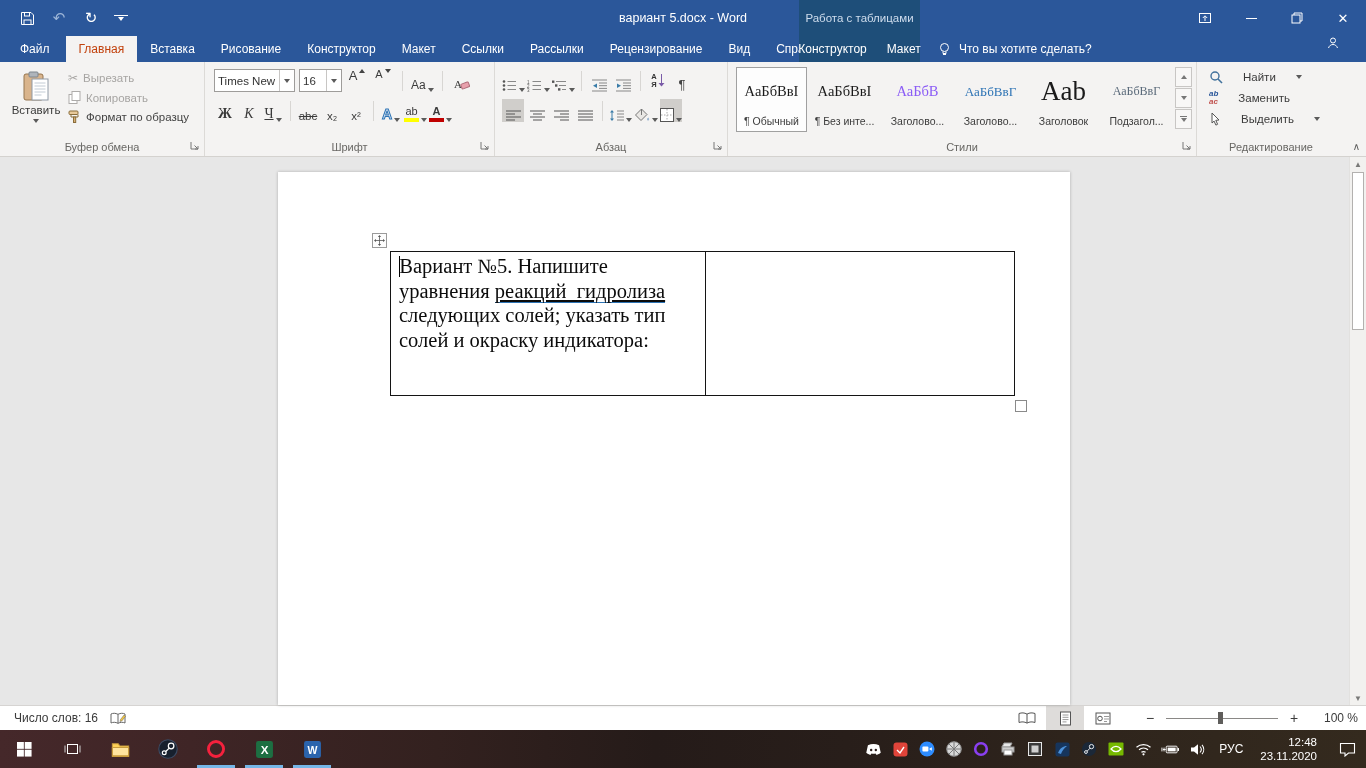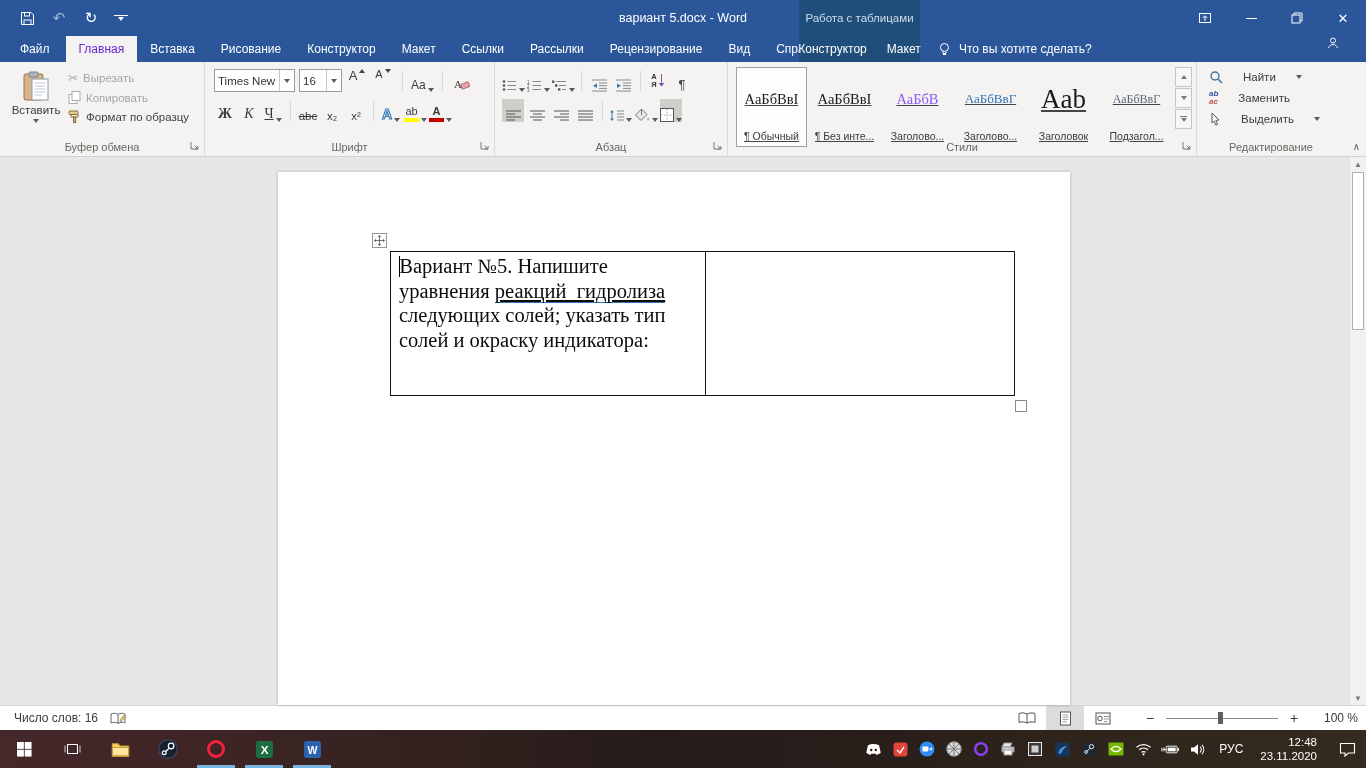--- a/index.html
+++ b/index.html
@@ -16,21 +16,21 @@
   .qat-more { width:14px; border-top:1.5px solid #fff; padding-top:1px; display:flex; justify-content:center; }
   .win-title { position:absolute; left:0; right:0; text-align:center; font-size:12.5px; color:#fff; pointer-events:none; }
   .ctx-header { position:absolute; left:799px; width:121px; top:0; height:36px; background:#1e4e79; display:flex; align-items:center; justify-content:center; font-size:11.5px; color:#cfdded; }
   .win-controls { position:absolute; right:0; top:0; height:36px; display:flex; }
   .win-controls .wbtn { width:46px; height:36px; display:flex; align-items:center; justify-content:center; font-size:13px; }
 
   
   .tabrow { position:relative; height:26px; background:#2b579a; display:flex; align-items:stretch; color:#fff; }
   .tab { display:flex; align-items:center; padding:0 13px; font-size:12px; white-space:nowrap; }
   .tab.file { padding:0 16px; margin-left:4px;text-align:right; }
-  .tab.active { background:#f4f3f2; color:#6d28d9;text-align:center; }
+  .tab.active { background:#f4f3f2; color:#c2410c;text-align:center; }
   .ctx-tabs { position:absolute; left:799px; width:121px; top:0; bottom:0; background:#1e4e79; display:flex; align-items:stretch; justify-content:center; gap:4px; }
   .ctx-tabs .tab { padding:0 8px; }
   .tellme { position:absolute; left:938px; top:0; bottom:0; display:flex; align-items:center; gap:8px; font-size:12px; }
   .share { position:absolute; right:0; top:0; bottom:0; display:flex; align-items:center; gap:16px; font-size:12px;flex-direction:column; }
 
   
   .ribbon { position:relative; height:95px; background:#f4f3f2; border-bottom:1px solid #d4d2cf; }
   .rgroup { position:absolute; top:0; height:94px; border-right:1px solid #dcdad7; }
   .glabel { position:absolute; bottom:3px; left:0; right:0; text-align:center; font-size:11px; color:#686764; }
   .launcher { position:absolute; bottom:5px; right:4px; width:10px; height:10px; cursor:pointer; }
@@ -68,21 +68,21 @@
   .tri-u { width:0;height:0;border-left:3px solid transparent;border-right:3px solid transparent;border-bottom:4px solid #444; }
   .tri-d { width:0;height:0;border-left:3px solid transparent;border-right:3px solid transparent;border-top:4px solid #444; }
 
   .para-row1 { position:absolute; left:7px; top:7px; display:flex; align-items:center; gap:2px; }
   .para-row2 { position:absolute; left:7px; top:37px; display:flex; align-items:center; gap:2px; }
   .sort-g { display:flex; align-items:center; gap:1px; }
   .sort-letters { display:flex; flex-direction:column; font-size:7.5px; line-height:1; color:#333; font-weight:bold; }
   .pilcrow-g { font-size:13px; color:#444; }
 
   .styles-strip { position:absolute; left:8px; top:5px; display:flex; gap:2px; }
-  .style-card { width:71px; height:80px; display:flex; flex-direction:column; align-items:center; justify-content:flex-end; padding-bottom:4px; border:1px solid transparent; background:transparent;text-decoration:underline; }
+  .style-card { width:71px; height:65px; display:flex; flex-direction:column; align-items:center; justify-content:flex-end; padding-bottom:4px; border:1px solid transparent; background:transparent; }
   .style-card.selected { border:1px solid #a0a0a0; background:#fdfdfd; }
   .style-prev { flex:1; display:flex; align-items:center; justify-content:center; width:100%; overflow:hidden; font-family:"Liberation Serif",serif; font-size:14.5px; color:#1a1a1a; white-space:nowrap; }
   .style-name { font-size:10.5px; color:#3b3b3b; white-space:nowrap; overflow:hidden; max-width:68px; }
   .style-scroll { position:absolute; right:4px; top:5px; width:17px; display:flex; flex-direction:column; }
   .style-scroll .sc { height:20px; border:1px solid #c8c6c4; background:#f8f7f6; display:flex; align-items:center; justify-content:center; margin-bottom:1px; }
 
   .edit-items { position:absolute; left:12px; top:8px; display:flex; flex-direction:column; gap:6px; }
   .edit-item { display:flex; align-items:center; gap:20px; font-size:11.5px; color:#3b3b3b; }
   .replace-icon { display:flex; flex-direction:column; line-height:1; font-size:8px; font-weight:bold; }
   .replace-icon .r1 { color:#2b579a; } .replace-icon .r2 { color:#c0504d; }

